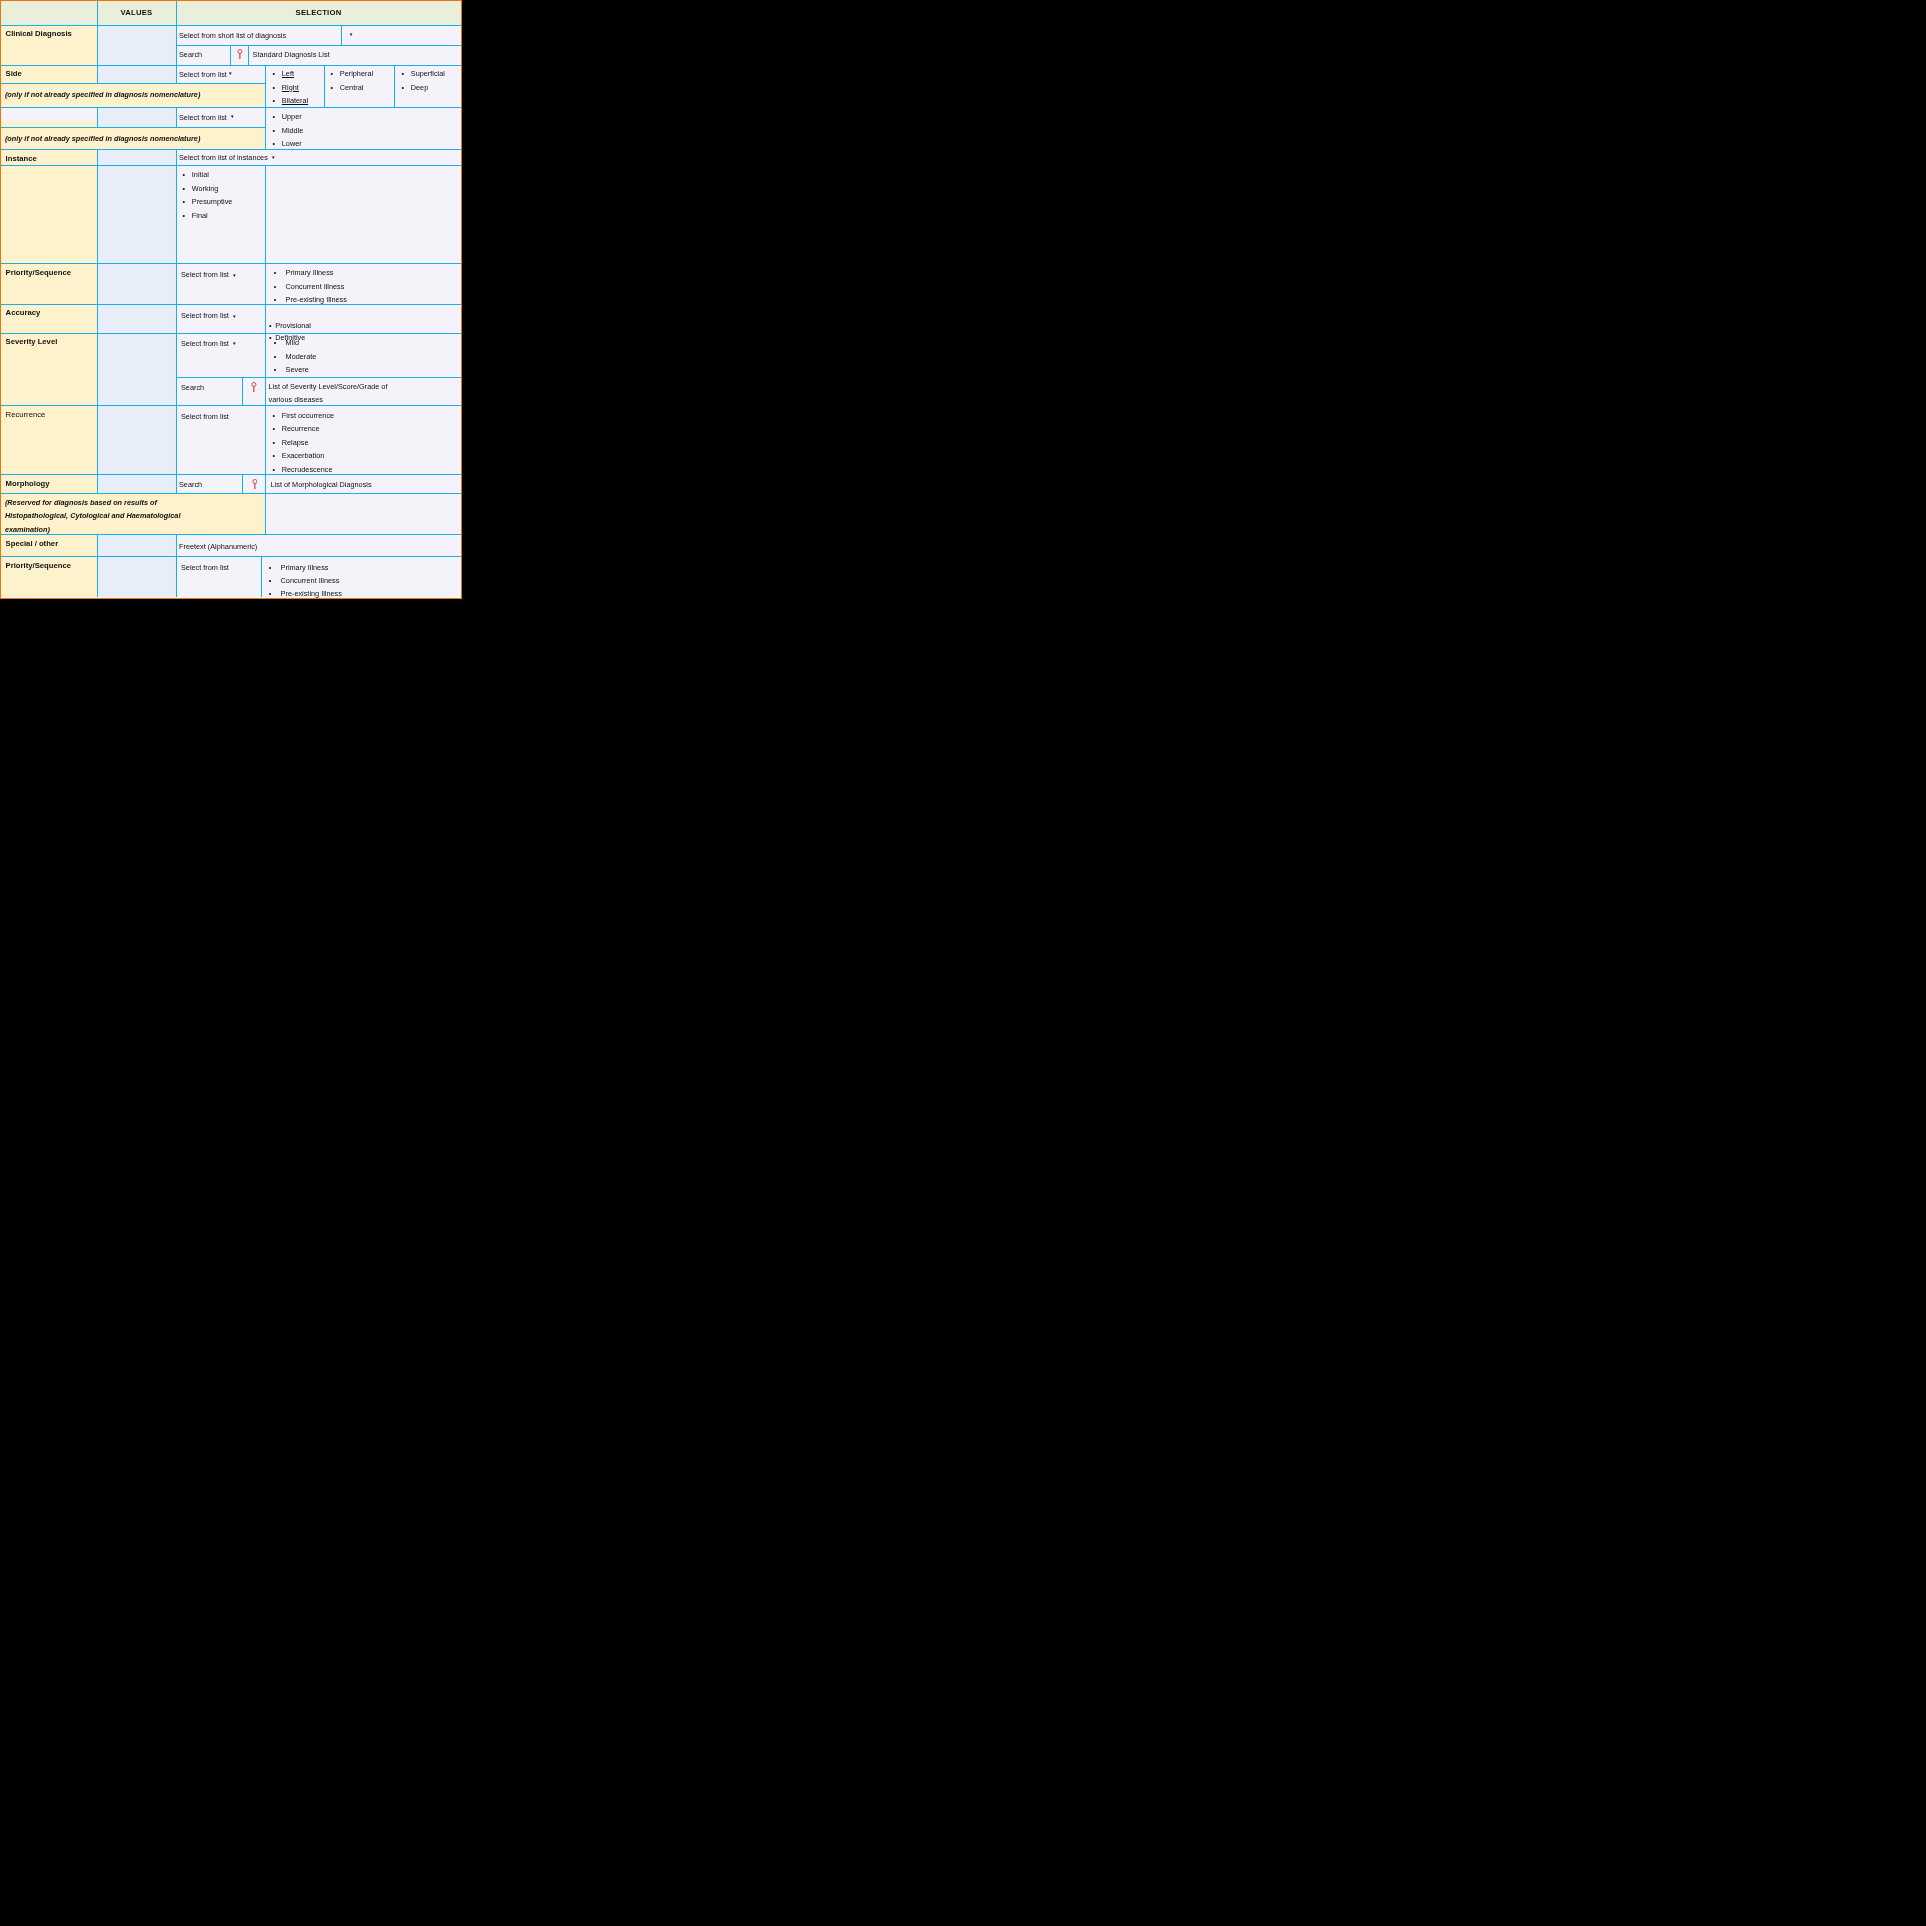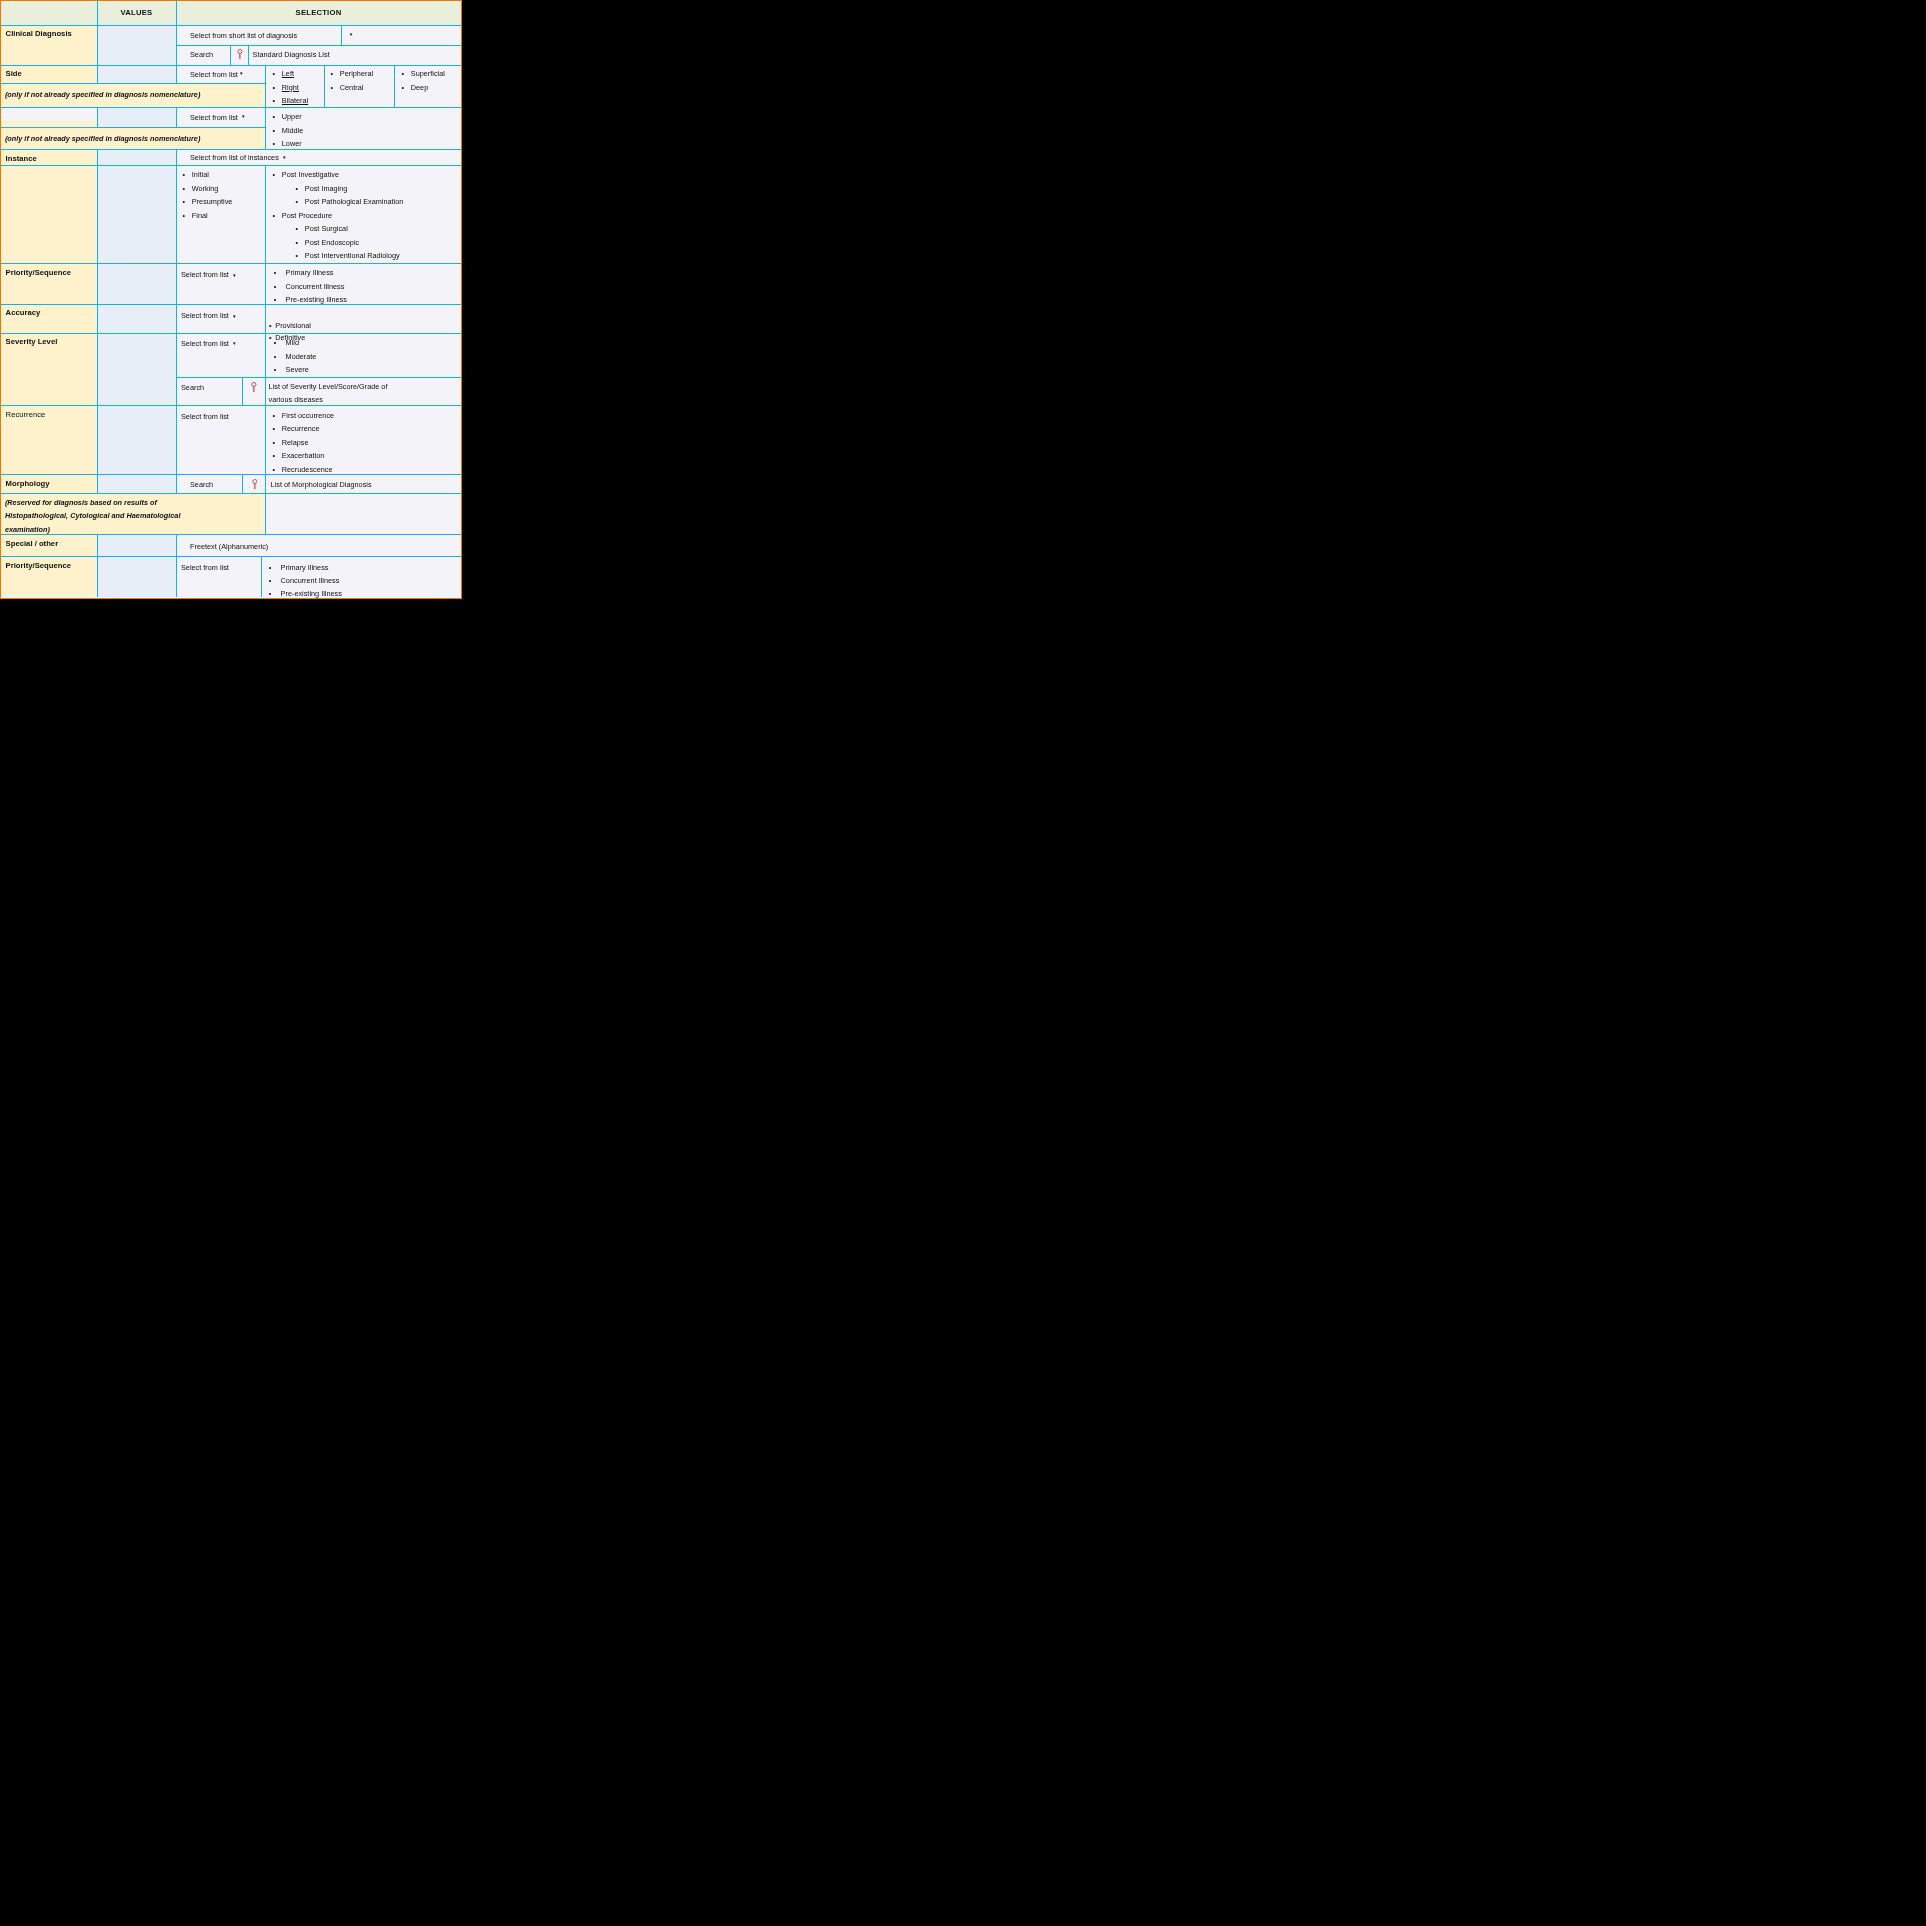--- a/index.html
+++ b/index.html
@@ -7,21 +7,21 @@
           font-family:"Liberation Sans", sans-serif;color:#111;}
   .table{position:absolute;left:0;top:0;width:462px;height:599px;box-sizing:border-box;
          border:1.2px solid #E8770D;background:#F4F3F9;}
   .cell{position:absolute;box-sizing:border-box;font-size:7.3px;line-height:1.25;}
   .yellow{background:#FDF2CC;}
   .blue{background:#E7EEF8;}
   .green{background:#EAEFDC;text-align:center;}
   .label{font-weight:bold;font-size:7.7px;padding:4.2px 3.1px 0 4.6px;}
   .label.regular{font-weight:normal;}
   .hdr{font-weight:bold;font-size:7.7px;display:flex;align-items:center;justify-content:center;letter-spacing:0.2px;}
-  .vcenter{display:flex;align-items:center;padding-left:14px;}
+  .vcenter{display:flex;align-items:center;padding-left:3px;}
   .seltop{padding-left:5px;}
   .note{font-style:italic;font-weight:600;display:flex;align-items:center;padding-left:3.9px;}
   .noteblock{font-style:italic;font-weight:600;padding:1.5px 0 0 3.9px;}
   .noteblock div{line-height:13.5px;white-space:nowrap;}
   .arrow{font-size:4.6px;margin-left:3.1px;position:relative;top:-0.4px;}
   .arrow.tight{margin-left:1.2px;}
   .list{padding-top:2.3px;padding-left:5px;}
   .li{position:relative;padding-left:10.8px;line-height:13.5px;white-space:nowrap;}
   .li::before{content:"\2022";position:absolute;left:1.5px;}
   .wide .li{padding-left:14.6px;}
@@ -120,29 +120,20 @@
     <div class="cell vcenter" style="left:175px;top:149px;width:317px;height:16px;">
         <span>Select from list of instances</span>
         <span class="arrow">▼</span>
       </div>
     <div class="cell list" style="left:175px;top:165px;width:89px;height:98px;">
       <div class="li">Initial</div>
       <div class="li">Working</div>
       <div class="li">Presumptive</div>
       <div class="li">Final</div>
     </div>
-    <div class="cell list" style="left:265px;top:165px;width:195px;height:98px;">
-      <div class="li">Post Investigative</div>
-      <div class="li l2">Post Imaging</div>
-      <div class="li l2">Post Pathological Examination</div>
-      <div class="li">Post Procedure</div>
-      <div class="li l2">Post Surgical</div>
-      <div class="li l2">Post Endoscopic</div>
-      <div class="li l2">Post Interventional Radiology</div>
-    </div>
 
     <div class="cell seltop" style="left:175px;top:263px;width:89px;height:40px;padding-top:6.2px;"><span>Select from list</span><span class="arrow">▼</span></div>
     <div class="cell list wide" style="left:265px;top:263px;width:195px;height:40px;">
       <div class="li">Primary Illness</div>
       <div class="li">Concurrent Illness</div>
       <div class="li">Pre-existing Illness</div>
     </div>
 
     <div class="cell seltop" style="left:175px;top:303px;width:89px;height:29px;padding-top:7px;"><span>Select from list</span><span class="arrow">▼</span></div>
     <div class="cell list tight" style="left:265px;top:303px;width:195px;height:29px;padding-top:16px;padding-left:3.1px;">

